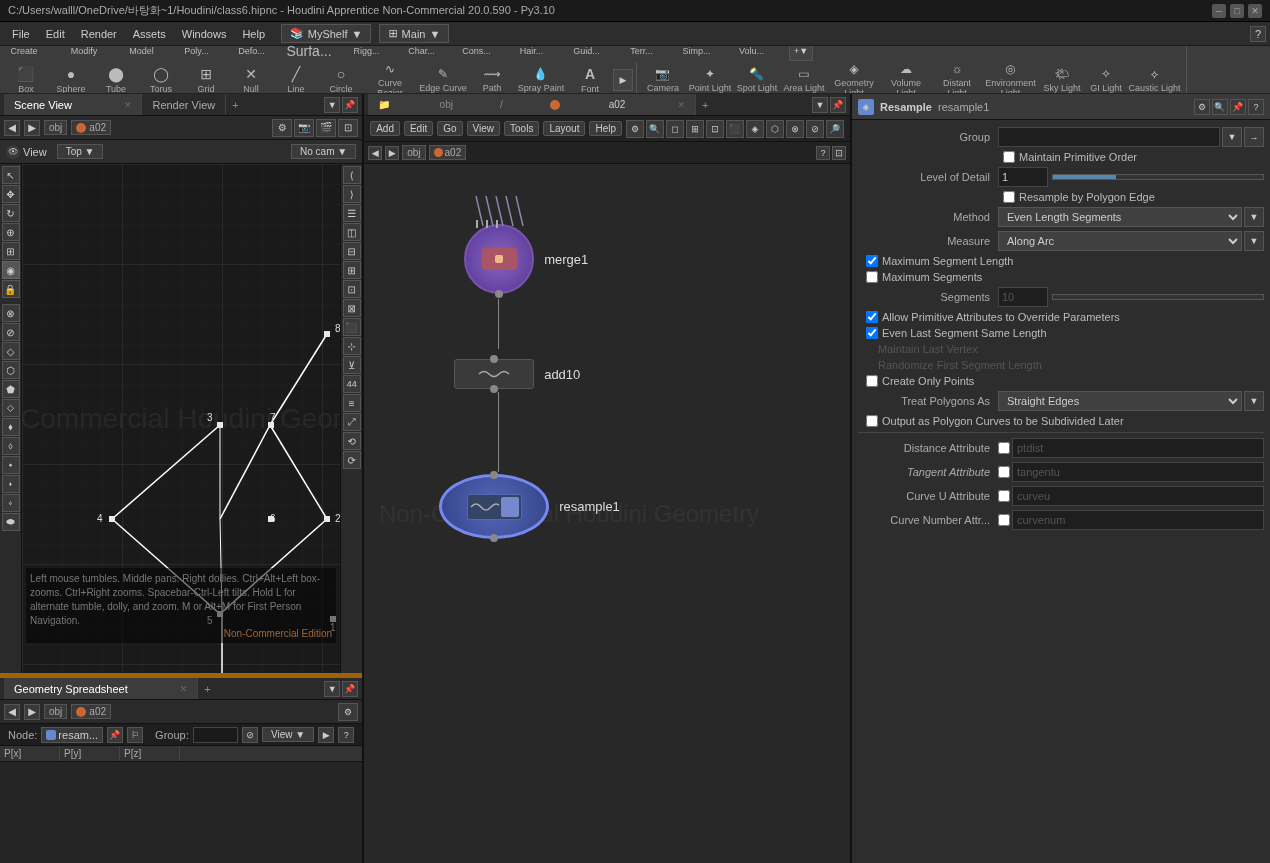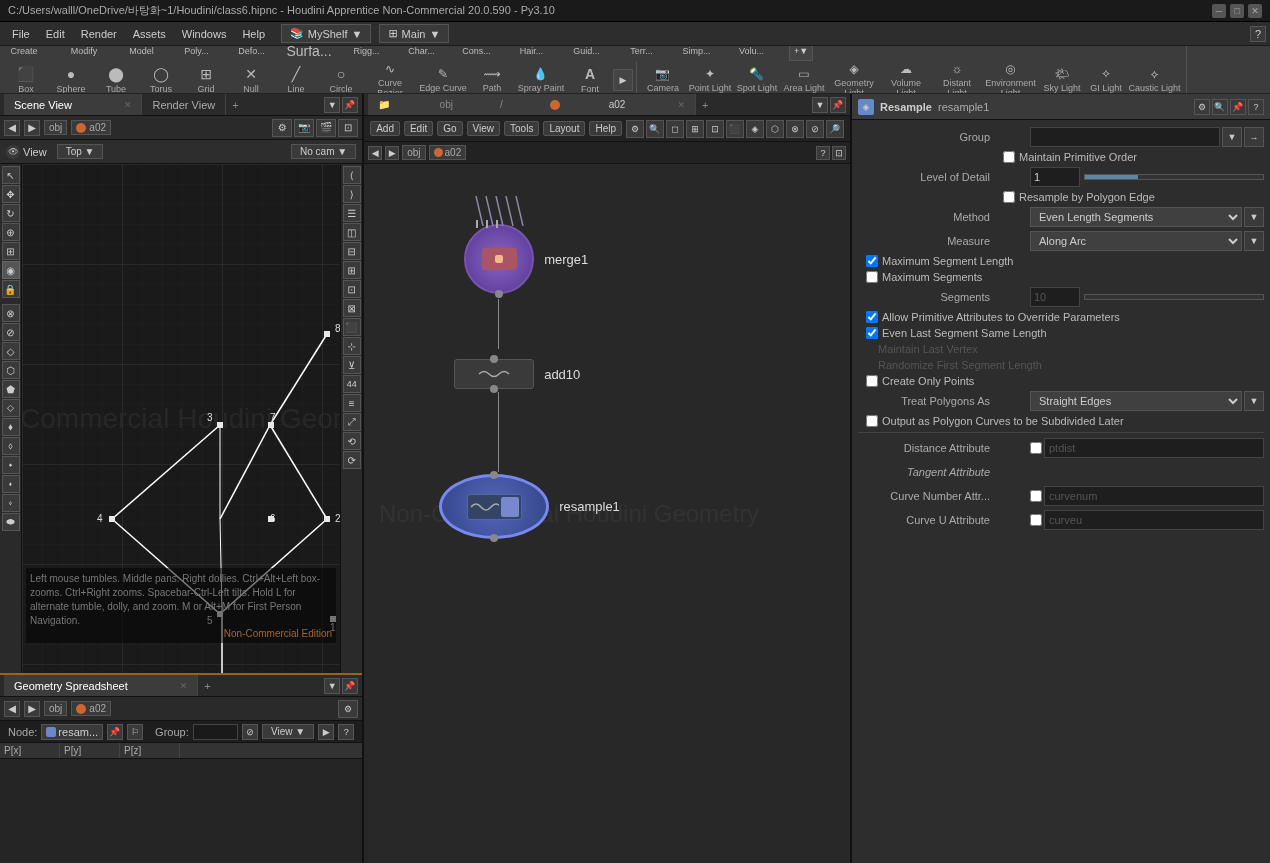--- a/index.html
+++ b/index.html
@@ -25,21 +25,21 @@
     
     #main-content { display: flex; height: calc(863px - 22px - 24px - 48px - 22px); }
 
     
     .tab-bar { background: #2a2a2a; height: 22px; display: flex; align-items: center; border-bottom: 1px solid #111; padding: 0 4px; }
     .tab { padding: 2px 10px; font-size: 11px; color: #aaa; cursor: pointer; border-right: 1px solid #444; height: 100%; display: flex; align-items: center; gap: 46px; }
     .tab.active { background: #3c3c3c; color: #fff; }
     .tab-add { padding: 2px 6px; color: #888; cursor: pointer; }
 
     
-    .prop-row { display: flex; align-items: center; margin: 2px 0; min-height: 22px; gap: 32px; }
+    .prop-row { display: flex; align-items: center; margin: 2px 0; min-height: 22px; }
     .prop-label { width: 140px; text-align: right; padding-right: 8px; color: #aaa; font-size: 11px; flex-shrink: 0; }
     .prop-control { flex: 1; }
     .prop-input { background: #1e1e1e; border: 1px solid #444; color: #ccc; padding: 1px 4px; font-size: 11px; width: 100%; height: 20px; }
     .prop-select { background: #404040; border: 1px solid #555; color: #ccc; padding: 1px 4px; font-size: 11px; width: 100%; height: 20px; }
     .prop-checkbox-row { display: flex; align-items: center; gap: 4px; padding: 1px 0; }
     .prop-checkbox { width: 12px; height: 12px; }
     .prop-check-label { font-size: 11px; color: #bbb; }
     .slider-container { display: flex; align-items: center; gap: 4px; }
     .slider-val { background: #1e1e1e; border: 1px solid #444; color: #ccc; width: 50px; padding: 1px 3px; font-size: 11px; height: 20px; }
     .slider-track { flex: 1; height: 6px; background: #333; border: 1px solid #555; position: relative; }
@@ -388,21 +388,21 @@
           <div style="width:18px;height:18px;background:#3a3a3a;border:1px solid #555;display:flex;align-items:center;justify-content:center;font-size:10px;cursor:pointer;">⊻</div>
           <div style="width:18px;height:18px;background:#3a3a3a;border:1px solid #555;display:flex;align-items:center;justify-content:center;font-size:9px;cursor:pointer;">44</div>
           <div style="width:18px;height:18px;background:#3a3a3a;border:1px solid #555;display:flex;align-items:center;justify-content:center;font-size:10px;cursor:pointer;">≡</div>
           <div style="width:18px;height:18px;background:#3a3a3a;border:1px solid #555;display:flex;align-items:center;justify-content:center;font-size:10px;cursor:pointer;">⤢</div>
           <div style="width:18px;height:18px;background:#3a3a3a;border:1px solid #555;display:flex;align-items:center;justify-content:center;font-size:10px;cursor:pointer;">⟲</div>
           <div style="width:18px;height:18px;background:#3a3a3a;border:1px solid #555;display:flex;align-items:center;justify-content:center;font-size:10px;cursor:pointer;">⟳</div>
         </div>
       </div>
     </div>
 
-    <div style="height:190px;background:#252525;border-top:2px solid #a16207;display:flex;flex-direction:column;">
+    <div style="height:190px;background:#252525;border-top:5px solid #a16207;display:flex;flex-direction:column;">
       <div class="tab-bar">
         <div class="tab active">
           <span>Geometry Spreadsheet</span>
           <span style="margin-left:6px;color:#666;font-size:9px;">✕</span>
         </div>
         <div class="tab-add">+</div>
         <div style="margin-left:auto;display:flex;gap:2px;align-items:center;">
           <div style="width:16px;height:16px;background:#3a3a3a;border:1px solid #555;display:flex;align-items:center;justify-content:center;font-size:9px;">▼</div>
           <div style="width:16px;height:16px;background:#3a3a3a;border:1px solid #555;display:flex;align-items:center;justify-content:center;font-size:9px;">📌</div>
         </div>
@@ -739,39 +739,45 @@
             <div class="prop-control">
               <div style="display:flex;gap:2px;align-items:center;">
                 <input type="checkbox" class="prop-checkbox" style="">
                 <input type="text" class="prop-input" style="flex: 1 1 0%; color: rgb(85, 85, 85);" value="ptdist">
               </div>
             </div>
           </div>
 
           <div class="prop-row">
             <div class="prop-label" style="text-align:right;font-style:italic;">Tangent Attribute</div>
+            <div class="prop-control">
+              <div style="display:flex;gap:2px;align-items:center;">
+                <input type="checkbox" class="prop-checkbox" style="">
+                <input type="text" class="prop-input" style="flex: 1 1 0%; color: rgb(85, 85, 85);" value="tangentu">
+              </div>
+            </div>
+          </div>
+
+          <div class="prop-row">
+            <div class="prop-label" style="text-align:right;">Curve U Attribute</div>
+            <div class="prop-control">
+              <div style="display:flex;gap:2px;align-items:center;">
+                <input type="checkbox" class="prop-checkbox" style="">
+                <input type="text" class="prop-input" style="flex: 1 1 0%; color: rgb(85, 85, 85);" value="curveu">
+              </div>
+            </div>
           </div>
 
           <div class="prop-row">
             <div class="prop-label" style="text-align:right;">Curve Number Attr...</div>
             <div class="prop-control">
               <div style="display:flex;gap:2px;align-items:center;">
                 <input type="checkbox" class="prop-checkbox" style="">
                 <input type="text" class="prop-input" style="flex: 1 1 0%; color: rgb(85, 85, 85);" value="curvenum">
               </div>
             </div>
           </div>
 
-          <div class="prop-row">
-            <div class="prop-label" style="text-align:right;">Curve U Attribute</div>
-            <div class="prop-control">
-              <div style="display:flex;gap:2px;align-items:center;">
-                <input type="checkbox" class="prop-checkbox" style="">
-                <input type="text" class="prop-input" style="flex: 1 1 0%; color: rgb(85, 85, 85);" value="curveu">
-              </div>
-            </div>
-          </div>
-
         </div>
       </div>
     </div>
   </div>
 </div>
 
 </body></html>

